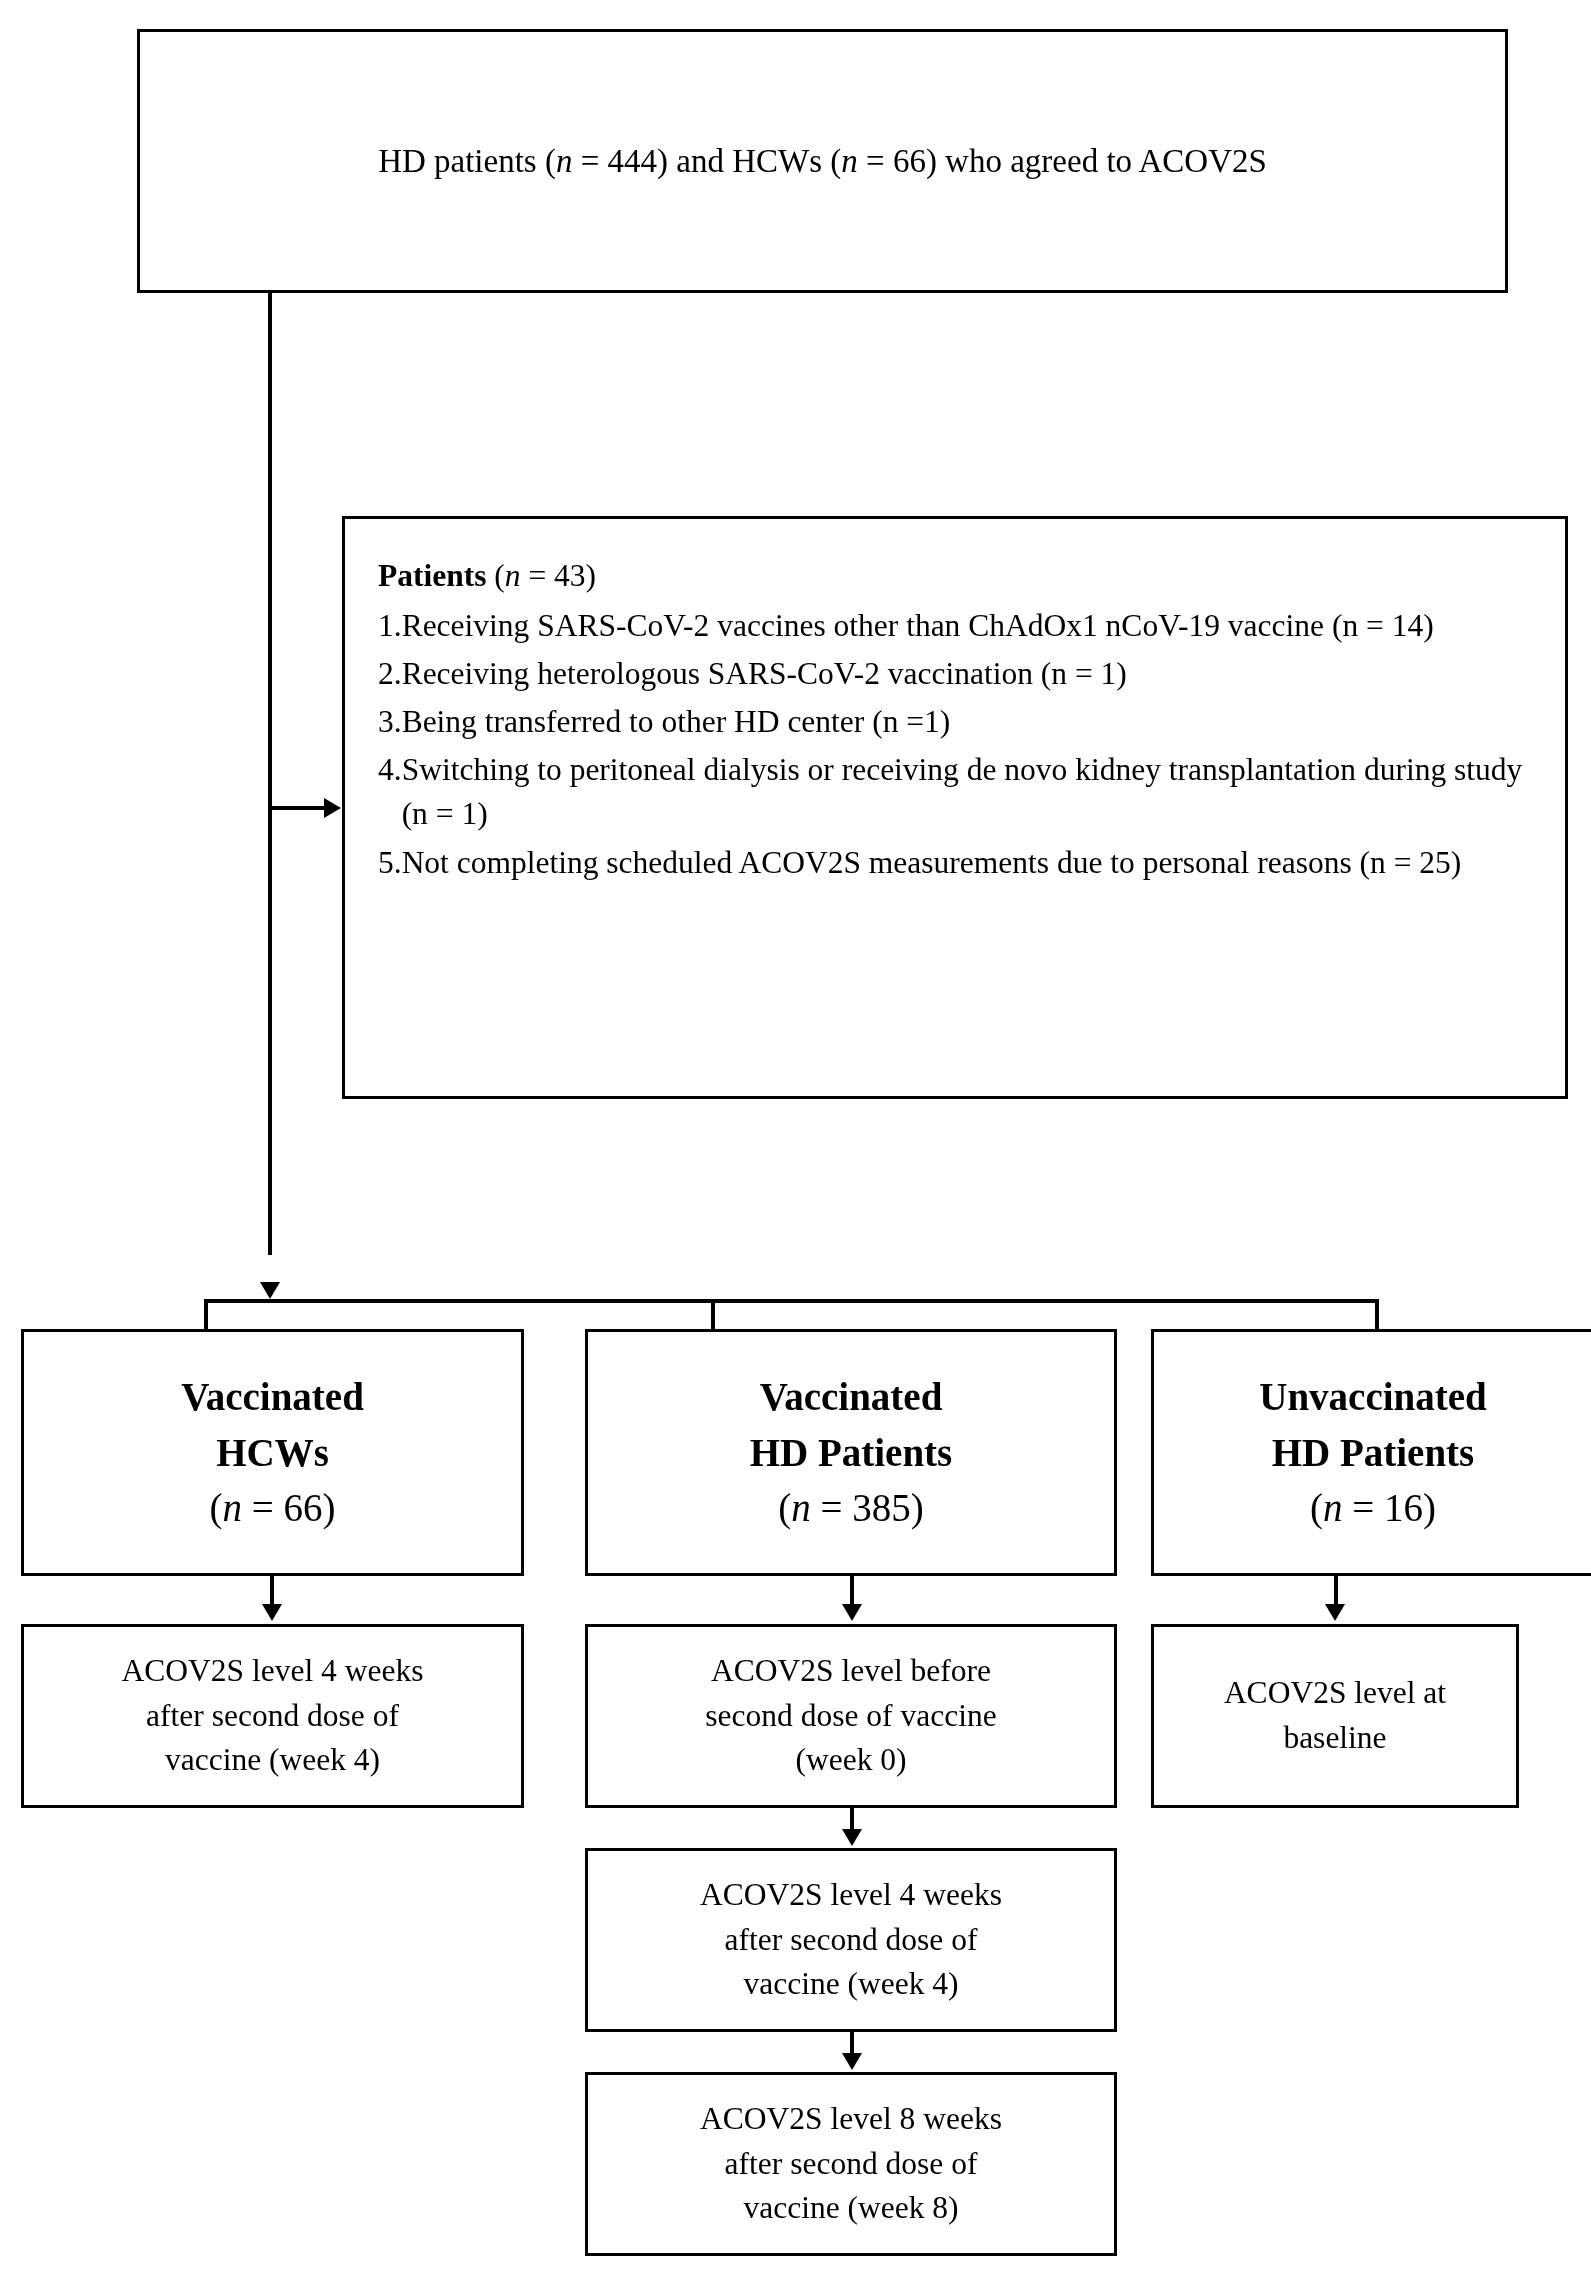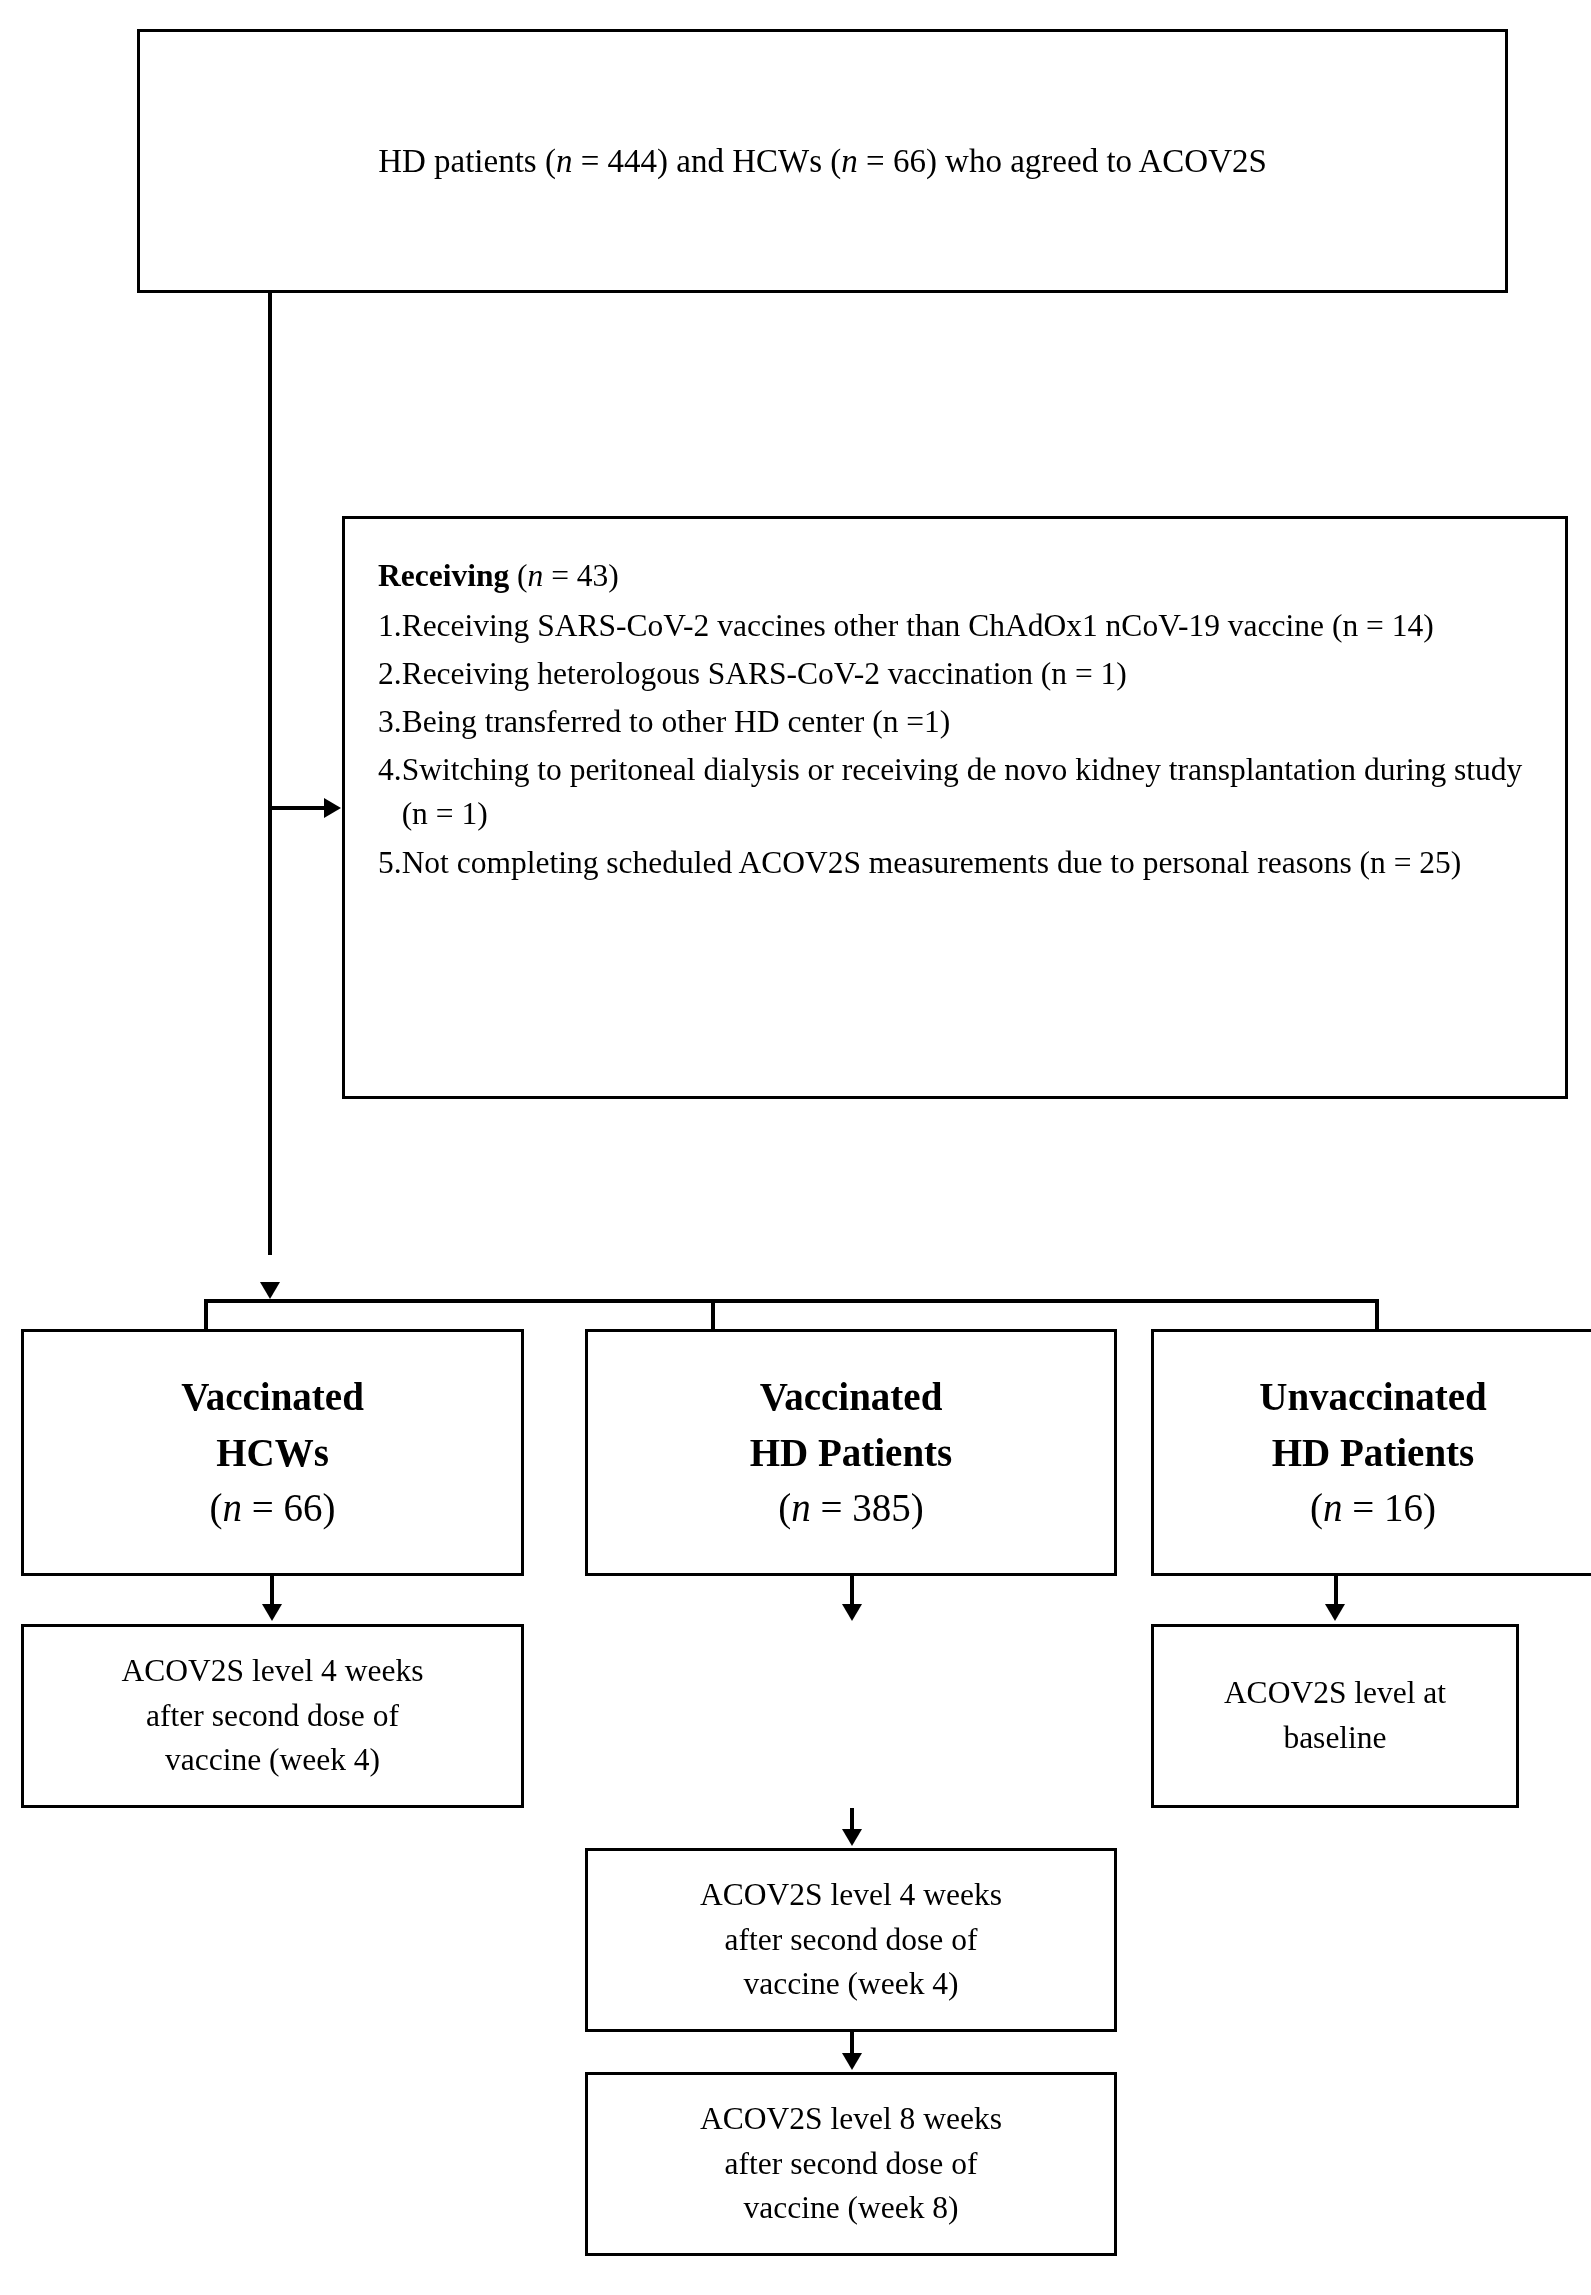--- a/index.html
+++ b/index.html
@@ -123,21 +123,21 @@
 
   <div class="vline" style="left:268px; top:293px; height:962px;"></div>
   <div class="arrow-down" style="left:260px; top:1282px;"></div>
 
   <div class="hline" style="left:268px; top:806px; width:58px;"></div>
   <div class="arrow-right" style="left:324px; top:798px;"></div>
 
   <div class="box left-align" style="left:342px; top:516px; width:1226px; height:583px;">
     <div class="t-excl">
       <div class="excl-title">
-        <b>Receiving</b><span>&nbsp;(</span><span class="ital">n</span><span> = 43)</span>
+        <b>Patients</b><span>&nbsp;(</span><span class="ital">n</span><span> = 43)</span>
       </div>
       <ul class="excl-list">
         <li>
           <span class="excl-num">1.</span>
           <span class="excl-txt">Receiving SARS-CoV-2 vaccines other than ChAdOx1 nCoV-19 vaccine (n = 14)</span>
         </li>
         <li>
           <span class="excl-num">2.</span>
           <span class="excl-txt">Receiving heterologous SARS-CoV-2 vaccination (n = 1)</span>
         </li>
@@ -179,20 +179,25 @@
 
   <div class="box t-group" style="left:585px; top:1329px; width:532px; height:247px;">
     <div>Vaccinated</div>
     <div>HD Patients</div>
     <div class="n-line">(<span class="ital">n</span><span> = 385)</span></div>
   </div>
 
   <div class="vline" style="left:850px; top:1576px; height:31px;"></div>
   <div class="arrow-down" style="left:842px; top:1604px;"></div>
 
+  <div class="box t-meas" style="left:585px; top:1624px; width:532px; height:184px;">
+    <div>ACOV2S level before</div>
+    <div>second dose of vaccine</div>
+    <div>(week 0)</div>
+  </div>
 
   <div class="vline" style="left:850px; top:1808px; height:26px;"></div>
   <div class="arrow-down" style="left:842px; top:1829px;"></div>
 
   <div class="box t-meas" style="left:585px; top:1848px; width:532px; height:184px;">
     <div>ACOV2S level 4 weeks</div>
     <div>after second dose of</div>
     <div>vaccine (week 4)</div>
   </div>
 

